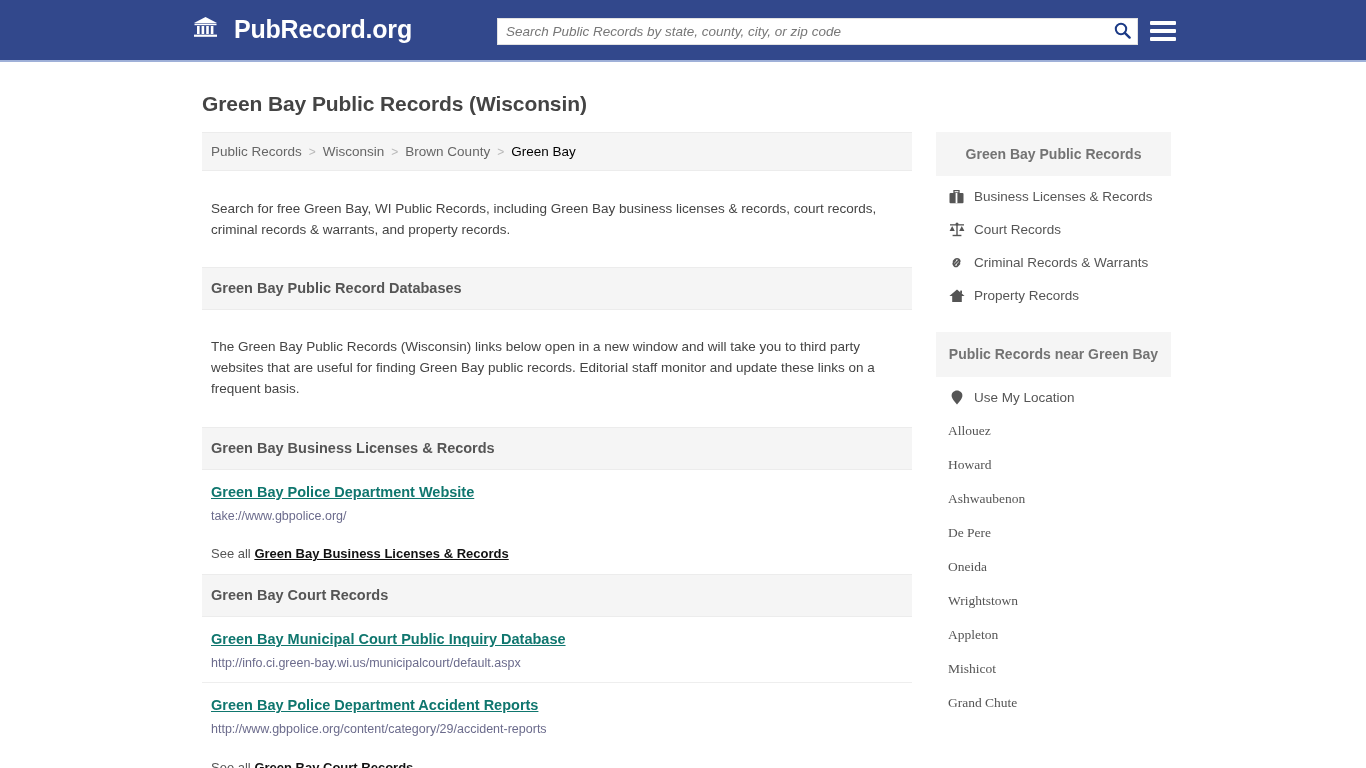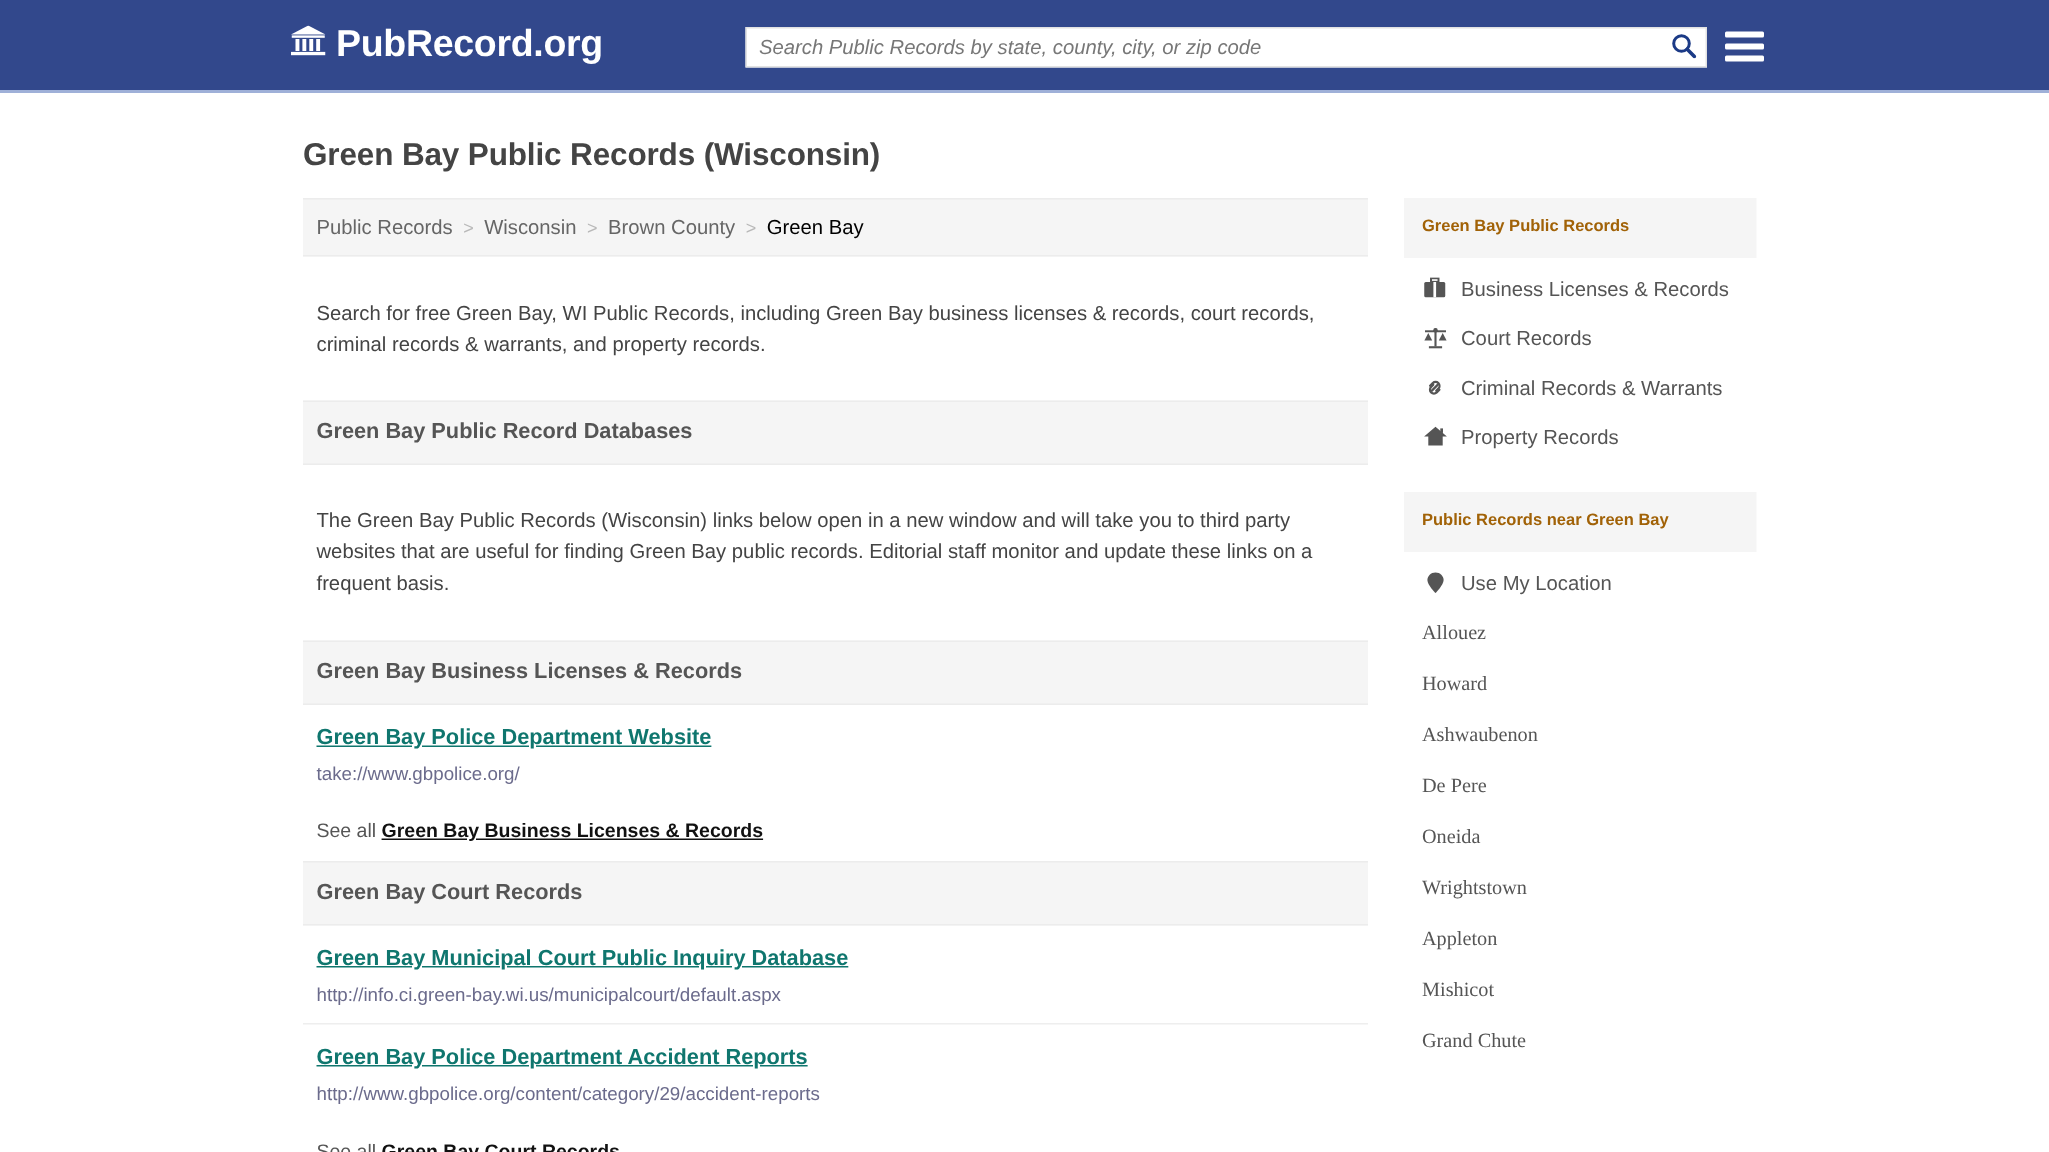--- a/index.html
+++ b/index.html
@@ -18,22 +18,22 @@
     border-bottom: 2px solid #9fb0d8;
     display: flex;
     align-items: center;
     position: relative;
   }
   .brand {
     position: absolute;
     left: 194px;
     top: 17px;
     display: flex;
-    align-items: flex-start;
-    gap: 7px;
+    align-items: flex-end;
+    gap: 17px;
     text-decoration: none;
   }
   .brand-icon { display: block; }
   .brand-text {
     color: #ffffff;
     font-size: 25px;
     font-weight: bold;
     letter-spacing: -0.2px;
     line-height: 1;
   }
@@ -183,24 +183,25 @@
     cursor: pointer;
     font-size: 13px;
   }
 
   
   .side-band {
     background: #f5f5f5;
     padding: 12px 12px;
   }
   .side-band .band-title {
-    font-size: 11px;
-    font-weight: bold;
-    color: #a16207;
+    font-size: 14px;
+    font-weight: bold;
+    color: #737373;
     line-height: 1.45;
+    text-align: center;
   }
   .side-list { padding: 4px 0 0 0; text-align: center; }
   .side-item {
     display: flex;
     align-items: center;
     gap: 9px;
     padding: 9px 12px;
     font-size: 13.5px;
     color: #555555;
     cursor: pointer;

